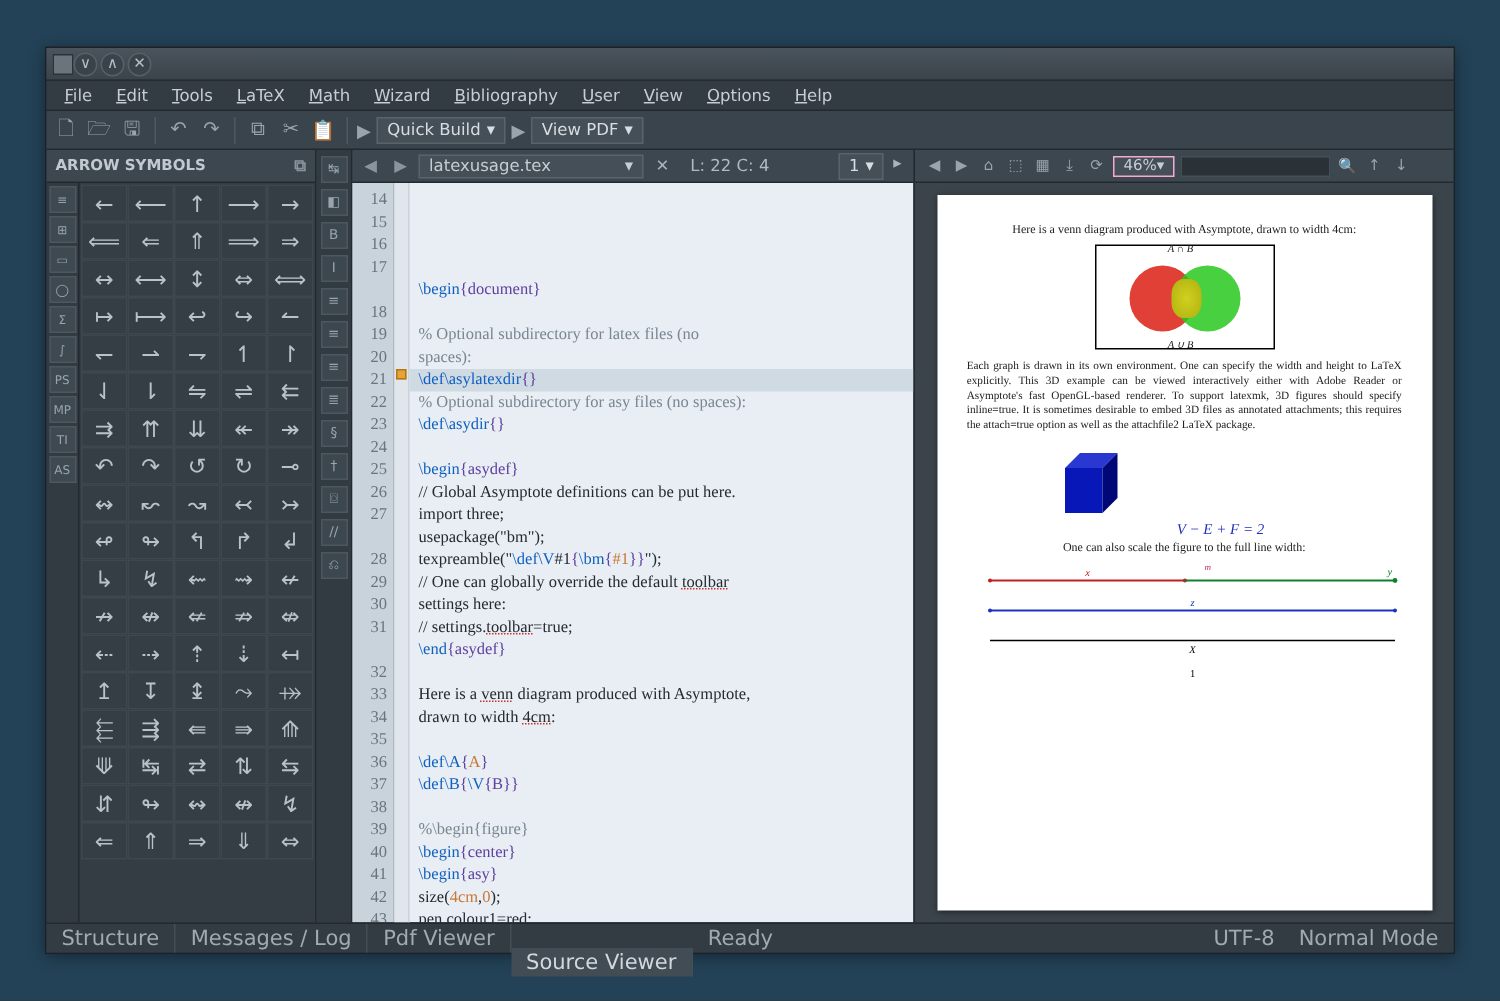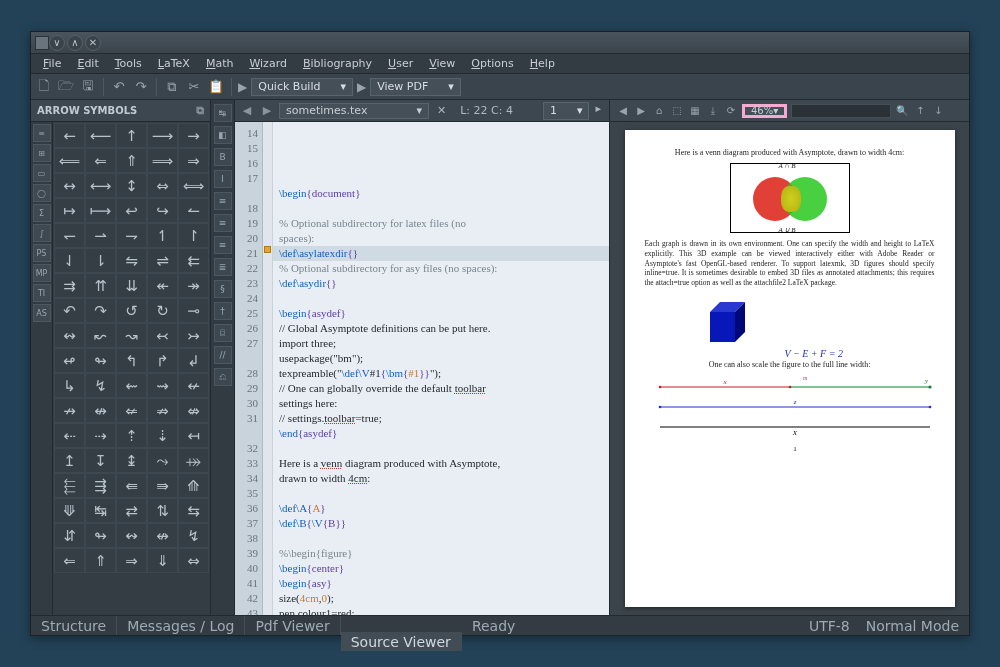--- a/index.html
+++ b/index.html
@@ -53,21 +53,21 @@
   height: 26px;
   background: #3a444c;
   border-bottom: 1px solid #222a30;
   display:flex;
   align-items:center;
   gap:4px;
   padding: 0 4px;
 }
 .tb-icon { width:18px; height:18px; display:flex; align-items:center; justify-content:center; color:#9aa4ad; font-size:13px; cursor:pointer; }
 .tb-sep { width:1px; height:18px; background:#4e5860; margin:0 2px; }
-.tb-combo { height:18px; background:#454f57; border:1px solid #59636b; padding:0 6px; display:flex; align-items:center; gap:20px; font-size:11px; color:#d8dde2; cursor:pointer; }
+.tb-combo { height:18px; background:#454f57; border:1px solid #59636b; padding:0 6px; display:flex; align-items:center; gap:4px; font-size:11px; color:#d8dde2; cursor:pointer; }
 .tb-play { color:#9aa4ad; font-size:12px; }
 
 .maincols { flex:1; display:flex; overflow:hidden; }
 
 .sidebar { width:180px; background:#343d44; border-right:1px solid #222a30; display:flex; flex-direction:column; }
 .sbhead { height:22px; background:#3d474f; display:flex; align-items:center; padding:0 6px; font-size:10px; font-weight:bold; color:#c2c9d0; border-bottom:1px solid #222a30; justify-content:space-between;}
 .sbhead .pop { font-size:11px; color:#8a949c; cursor:pointer; }
 .symgrid-wrap { flex:1; overflow:hidden; display:flex; }
 .symcat { width:22px; background:#323b42; border-right:1px solid #222a30; display:flex; flex-direction:column; gap:2px; padding:2px 0; }
 .symcat-btn { width:18px; height:18px; margin:0 auto; background:#3f4951; border:1px solid #4d5760; font-size:8px; color:#9aa4ad; display:flex; align-items:center; justify-content:center; cursor:pointer;}
@@ -93,21 +93,21 @@
 .code-inner { position:relative; z-index:1; }
 .k-cmd { color:#1060c0; }
 .k-brace { color:#6040a0; }
 .k-comment { color:#7a8690; }
 .k-orange { color:#c87838; }
 .ul { text-decoration: underline; text-decoration-style: dotted; text-decoration-color:#c83030; }
 
 .pdf { width:360px; background:#3b444b; border-left:1px solid #222a30; display:flex; flex-direction:column; }
 .pdftb { height:22px; background:#3d474f; border-bottom:1px solid #222a30; display:flex; align-items:center; gap:4px; padding:0 6px; }
 .pdftb .sm { width:14px; height:14px; display:flex; align-items:center; justify-content:center; color:#9aa4ad; font-size:10px; cursor:pointer; }
-.pdftb .zoom { height:14px; background:#454f57; border:3px solid #f9a8d4; padding:0 6px; font-size:10px; display:flex; align-items:center; cursor:pointer;}
+.pdftb .zoom { height:14px; background:#454f57; border:1px solid #f9a8d4; padding:0 6px; font-size:10px; display:flex; align-items:center; cursor:pointer;}
 .pdftb .find { flex:0 0 100px; height:14px; background:#2a3238; border:1px solid #454f57;}
 .pdf-page { flex:1; overflow:hidden; display:flex; justify-content:center; padding:8px 0; background:#3b444b;}
 .page { width:330px; background:white; box-shadow:0 1px 4px rgba(0,0,0,.5); padding:12px 20px; font-family: "Times New Roman", serif; font-size:8px; color:#222; position:relative;}
 .page .caption { text-align:center; font-size:8px; margin:6px 0; }
 .venn { width:120px; height:70px; margin:4px auto; position:relative; border:1px solid #000;}
 .venn .circ { position:absolute; width:44px; height:44px; border-radius:50%; top:13px; }
 .venn .c1 { left:22px; background:rgba(220,30,20,.85);}
 .venn .c2 { left:52px; background:rgba(40,200,30,.85);}
 .venn .mid { position:absolute; left:50px; top:22px; width:20px; height:26px; background:radial-gradient(#d0d020,#b0b010); border-radius:40%;}
 .venn .lab { position:absolute; font-size:7px; font-style:italic;}
@@ -304,21 +304,21 @@
         <div class="mid-btn">⌼</div>
         <div class="mid-btn">//</div>
         <div class="mid-btn">⎌</div>
       </div>
 
     <div class="editor">
       <div class="edtabs">
         <div class="edtab-nav">◀</div>
         <div class="edtab-nav">▶</div>
         <div class="edtab-sel">
-          <span>sometimes.tex</span>
+          <span>latexusage.tex</span>
             <span>▾</span>
         </div>
         <span class="edtab-close">✕</span>
         <span class="edtab-pos">L: 22 C: 4</span>
         <div class="edtab-right">
           <div class="tb-combo" style="flex:0 0 28px">
               <span>1</span>
               <span>▾</span>
             </div>
           <span class="edtab-close">▸</span>

